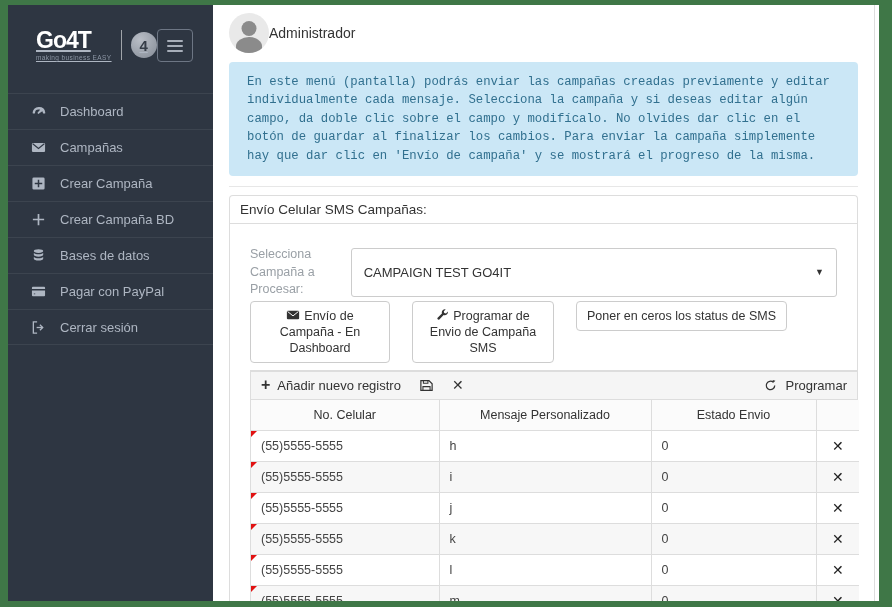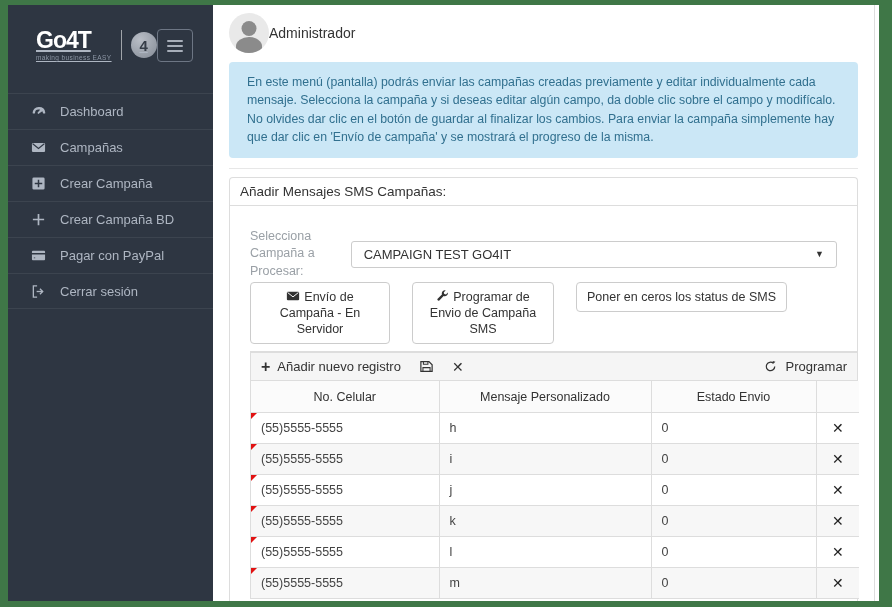--- a/index.html
+++ b/index.html
@@ -41,31 +41,31 @@
   .main { flex:1; background:#fff; padding:8px 16px 0 16px; border-right:1px solid #ddd; margin-right:4px; overflow:hidden; }
   .user-row { display:flex; align-items:center; margin-bottom:9px; }
   .avatar { width:40px; height:40px; border-radius:50%; background:#e9e9e9; position:relative; overflow:hidden; flex:none; }
   .avatar::before { content:""; position:absolute; left:50%; top:8px; transform:translateX(-50%);
     width:15px; height:15px; border-radius:50%; background:#8b8b8b; }
   .avatar::after { content:""; position:absolute; left:50%; top:24px; transform:translateX(-50%);
     width:26px; height:18px; border-radius:50% 50% 0 0; background:#8b8b8b; }
   .user-name { font-size:14px; color:#333; }
 
   .alert { background:#cbe7f6; color:#31708f; border-radius:4px;
-    padding:11px 18px; font-size:12.3px; line-height:1.5; }
+    padding:11px 18px; font-size:12.3px; line-height:1.5;font-family:Liberation Mono, monospace; }
 
   hr.divider { border:none; border-top:1px solid #e7e7e7; margin:10px 0 8px 0; }
 
   .panel { border:1px solid #ddd; border-bottom:none; border-radius:4px 4px 0 0; height:460px; }
   .panel-title { padding:6px 10px; font-size:13.5px; color:#333; border-bottom:1px solid #ddd; }
   .panel-body { padding:22px 20px 0 20px; }
 
   .form-row { display:flex; align-items:center; }
   .form-label { width:88px; margin-right:16px; font-size:12.5px; line-height:1.4; color:#9aa0a6; }
-  .select { width:504px; height:27px; border:1px solid #ccc; border-radius:3px; background:#fff;
+  .select { width:504px; height:49px; border:1px solid #ccc; border-radius:3px; background:#fff;
     display:flex; align-items:center; justify-content:space-between; padding:0 12px;
     font-size:13px; color:#333; cursor:pointer; }
   .select .caret { font-size:9px; color:#333; }
 
   .btn-row { display:flex; gap:22px; align-items:flex-start; margin-top:2px; }
   .btn { background:#fff; border:1px solid #ccc; border-radius:4px; color:#333;
     font-size:12.5px; line-height:16px; padding:6px 10px; text-align:center; cursor:pointer;
     font-family:inherit; }
   .btn svg { vertical-align:-2px; margin-right:4px; }
   .btn.w1 { width:140px; } .btn.w2 { width:142px; }
@@ -145,20 +145,30 @@
         <span class="nav-icon">
           <svg viewBox="0 0 16 16" fill="currentColor">
               <path d="M8.9 2H7.1v5.1H2v1.8h5.1V14h1.8V8.9H14V7.1H8.9z"></path>
             </svg>
         </span>
         <span>Crear Campaña BD</span>
       </div>
       <div class="nav-item">
         <span class="nav-icon">
           <svg viewBox="0 0 16 16" fill="currentColor">
+              <ellipse cx="8" cy="3.3" rx="5" ry="1.9"></ellipse>
+              <path d="M3 5.4c1 .8 2.9 1.3 5 1.3s4-.5 5-1.3v1.9c0 1-2.2 1.9-5 1.9S3 8.3 3 7.3z"></path>
+              <path d="M3 9.5c1 .8 2.9 1.3 5 1.3s4-.5 5-1.3v2c0 1-2.2 1.9-5 1.9s-5-.9-5-1.9z"></path>
+            </svg>
+        </span>
+        <span>Bases de datos</span>
+      </div>
+      <div class="nav-item">
+        <span class="nav-icon">
+          <svg viewBox="0 0 16 16" fill="currentColor">
               <path d="M14 3H2a1 1 0 0 0-1 1v1.4h14V4a1 1 0 0 0-1-1z"></path>
               <path d="M1 6.8V12a1 1 0 0 0 1 1h12a1 1 0 0 0 1-1V6.8H1zm3.5 4.2H3v-1h1.5v1z"></path>
             </svg>
         </span>
         <span>Pagar con PayPal</span>
       </div>
       <div class="nav-item">
         <span class="nav-icon">
           <svg viewBox="0 0 16 16" fill="none" stroke="currentColor" stroke-width="1.4">
               <path d="M6.5 2H2.5v12h4"></path>
@@ -176,37 +186,37 @@
     <div class="user-row">
       <div class="avatar"></div>
       <span class="user-name">Administrador</span>
     </div>
 
     <div class="alert">En este menú (pantalla) podrás enviar las campañas creadas previamente y editar individualmente cada mensaje. Selecciona la campaña y si deseas editar algún campo, da doble clic sobre el campo y modifícalo. No olvides dar clic en el botón de guardar al finalizar los cambios. Para enviar la campaña simplemente hay que dar clic en 'Envío de campaña' y se mostrará el progreso de la misma.</div>
 
     <hr class="divider">
 
     <section class="panel">
-      <header class="panel-title">Añadir Mensajes SMS Campañas:</header>
+      <header class="panel-title">Envío Celular SMS Campañas:</header>
       <div class="panel-body">
 
         <div class="form-row">
           <label class="form-label">Selecciona Campaña a Procesar:</label>
           <div class="select">
             <span>CAMPAIGN TEST GO4IT</span>
             <span class="caret">▼</span>
           </div>
         </div>
 
         <div class="btn-row">
           <button class="btn w1">
             <svg viewBox="0 0 16 16" width="14" height="14">
                 <rect x="1" y="3.2" width="14" height="9.6" rx="1.2" fill="#333"></rect>
                 <path d="M1.8 4 8 9l6.2-5" fill="none" stroke="#fff" stroke-width="1.1"></path>
-              </svg><span>Envío de Campaña - En Servidor</span>
+              </svg><span>Envío de Campaña - En Dashboard</span>
           </button>
           <button class="btn w2">
             <svg viewBox="0 0 16 16" width="13" height="13" fill="#333">
                 <path d="M14.6 3.2 12.3 5.5l-2.2-.5-.5-2.2L11.9.5a3.9 3.9 0 0 0-4.6 4.9L2 10.7a1.5 1.5 0 0 0 2.1 2.1l5.3-5.3a3.9 3.9 0 0 0 5.2-4.3z"></path>
               </svg><span>Programar de Envio de Campaña SMS</span>
           </button>
           <button class="btn">
             <span>Poner en ceros los status de SMS</span>
           </button>
         </div>

